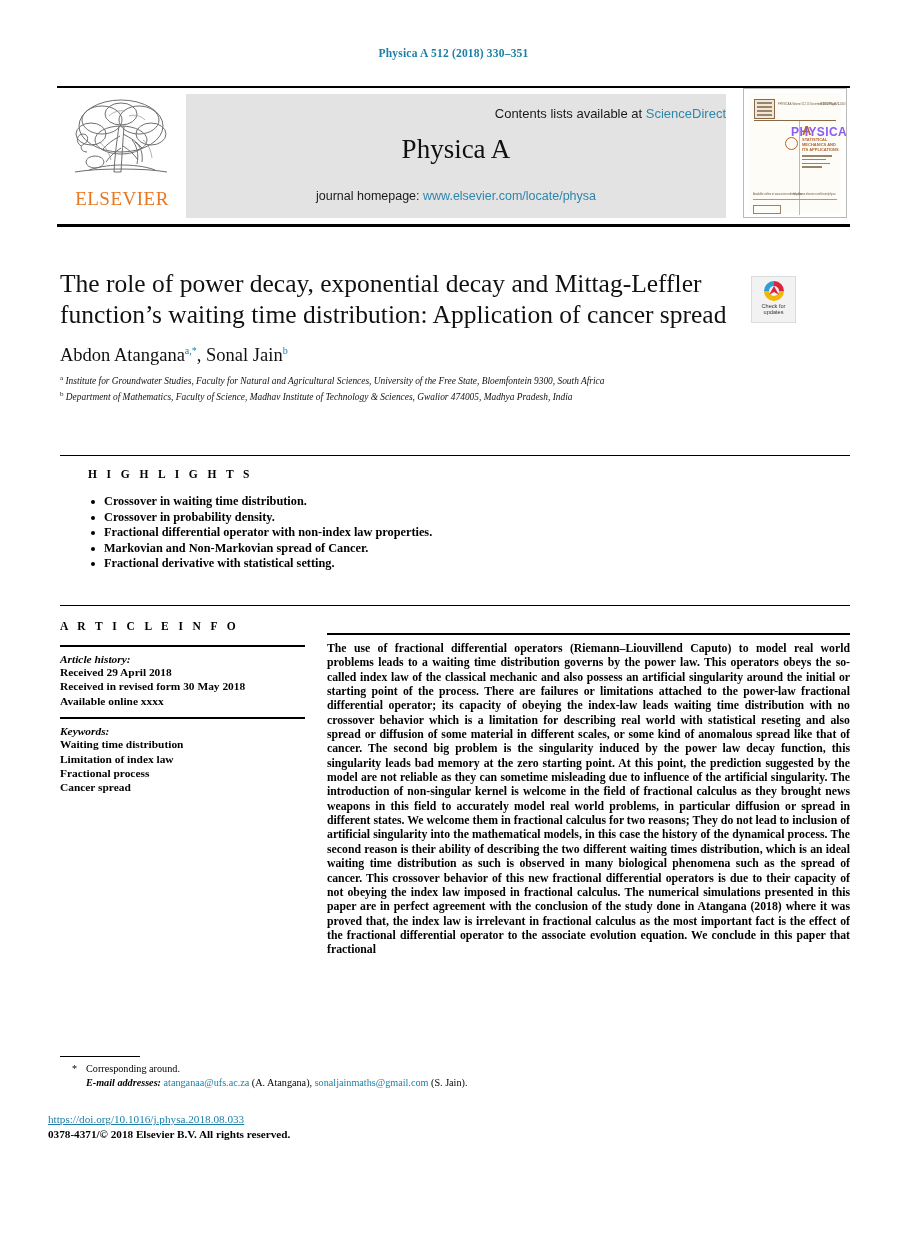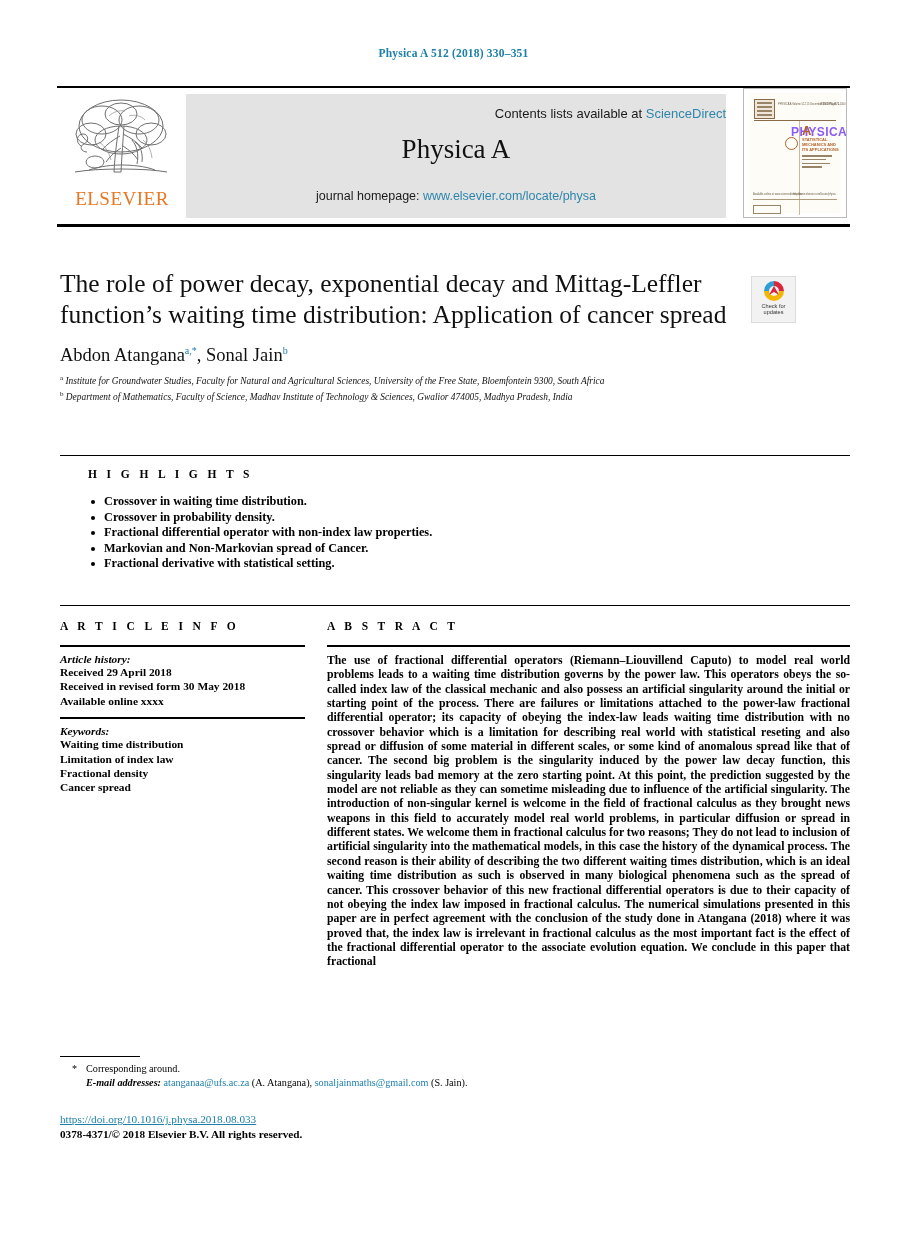--- a/index.html
+++ b/index.html
@@ -432,21 +432,21 @@
   .fn-indent { padding-left: 26px; }
   .fn-em {
     font-style: italic;
     font-weight: bold;
     margin-top: 16px;
   }
   .link { color: #1b7fa8; }
 
   .doi-block {
     position: absolute;
-    left: 60px;
+    left: 48px;
     top: 1112px;
     width: 500px;
   }
   .doi-line {
     font-family: "Liberation Serif", serif;
     font-size: 11.2px;
     line-height: 14.5px;
     color: #1b7fa8;
     text-decoration: underline;
   }
@@ -587,26 +587,25 @@
     <div class="sec-label">A R T I C L E    I N F O</div>
     <div class="info-rule"></div>
     <div class="info-head">Article history:</div>
     <div class="info-line">Received 29 April 2018</div>
     <div class="info-line">Received in revised form 30 May 2018</div>
     <div class="info-line">Available online xxxx</div>
     <div class="info-rule second"></div>
     <div class="info-head">Keywords:</div>
     <div class="info-line">Waiting time distribution</div>
     <div class="info-line">Limitation of index law</div>
-    <div class="info-line">Fractional density</div>
+    <div class="info-line">Fractional process</div>
     <div class="info-line">Cancer spread</div>
   </div>
 
   <div class="abstract-col">
-    <div class="sec-label">A B S T R A C T</div>
     <div class="abs-rule"></div>
     <div class="abs-text">The use of fractional differential operators (Riemann–Liouvillend Caputo) to model real world problems leads to a waiting time distribution governs by the power law. This operators obeys the so-called index law of the classical mechanic and also possess an artificial singularity around the initial or starting point of the process. There are failures or limitations attached to the power-law fractional differential operator; its capacity of obeying the index-law leads waiting time distribution with no crossover behavior which is a limitation for describing real world with statistical reseting and also spread or diffusion of some material in different scales, or some kind of anomalous spread like that of cancer. The second big problem is the singularity induced by the power law decay function, this singularity leads bad memory at the zero starting point. At this point, the prediction suggested by the model are not reliable as they can sometime misleading due to influence of the artificial singularity. The introduction of non-singular kernel is welcome in the field of fractional calculus as they brought news weapons in this field to accurately model real world problems, in particular diffusion or spread in different states. We welcome them in fractional calculus for two reasons; They do not lead to inclusion of artificial singularity into the mathematical models, in this case the history of the dynamical process. The second reason is their ability of describing the two different waiting times distribution, which is an ideal waiting time distribution as such is observed in many biological phenomena such as the spread of cancer. This crossover behavior of this new fractional differential operators is due to their capacity of not obeying the index law imposed in fractional calculus. The numerical simulations presented in this paper are in perfect agreement with the conclusion of the study done in Atangana (2018) where it was proved that, the index law is irrelevant in fractional calculus as the most important fact is the effect of the fractional differential operator to the associate evolution equation. We conclude in this paper that fractional</div>
   </div>
 
   <div class="foot-rule"></div>
   <div class="footnotes">
     <div class="fn-line">
       <span class="fn-star">*</span><span>Corresponding around.</span>
     </div>
     <div class="fn-line fn-indent">

